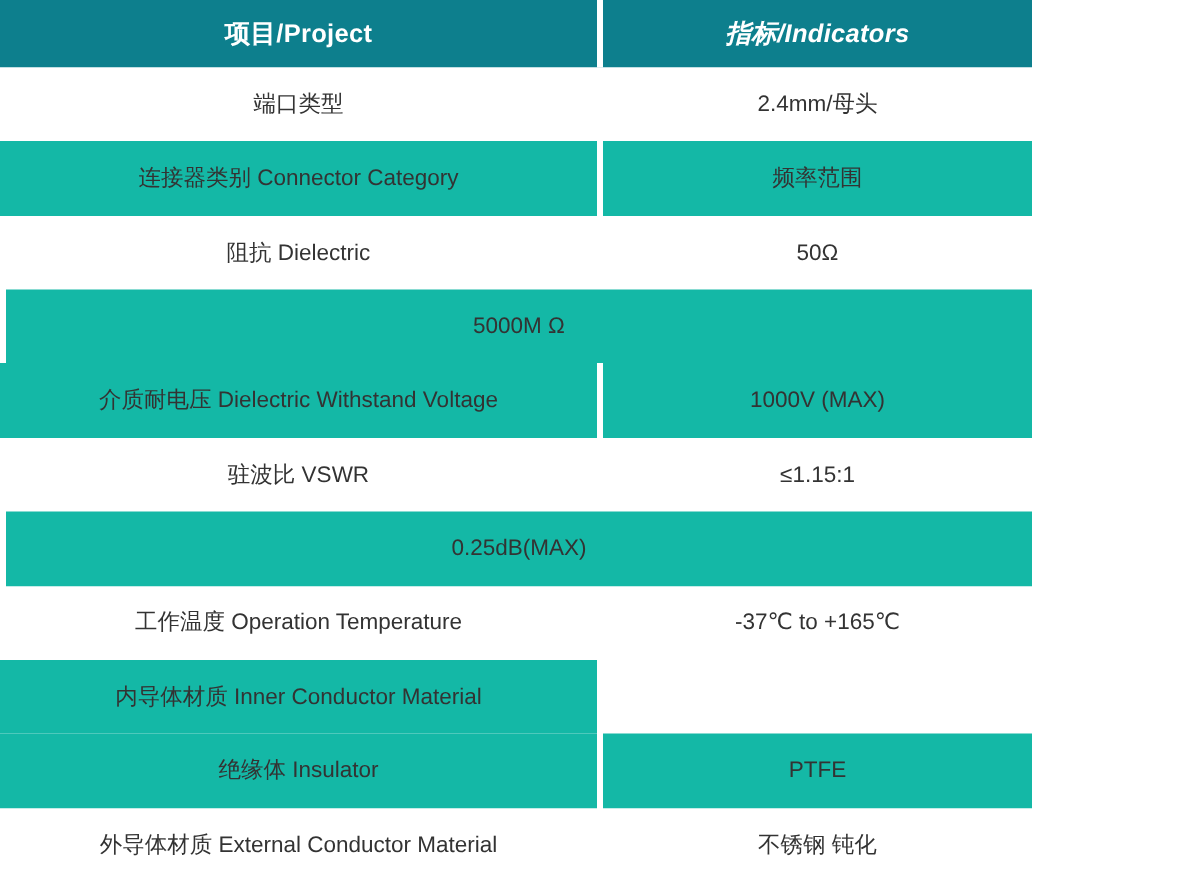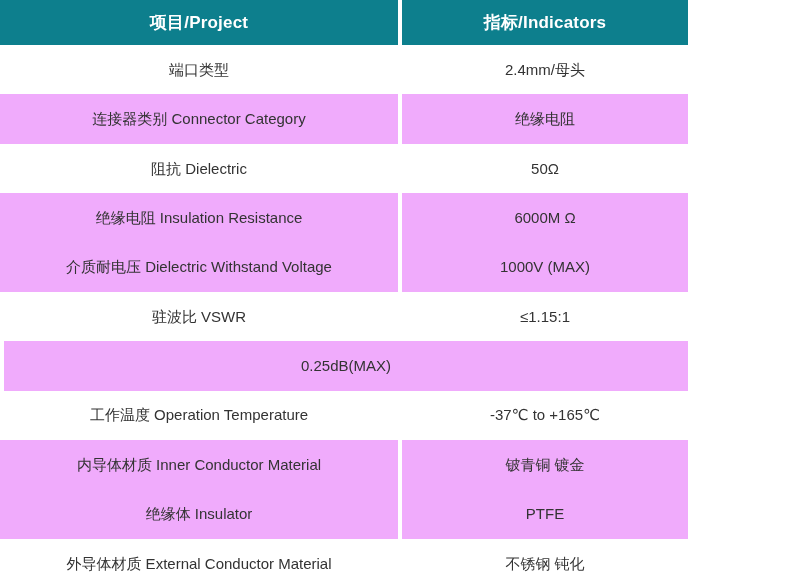--- a/index.html
+++ b/index.html
@@ -45,20 +45,21 @@
     width: 398px;
     flex: 0 0 398px;
   }
   .spec-header .cell-divider {
     width: 4px;
     flex: 0 0 4px;
     background: #ffffff;
   }
   .spec-header .cell-indicators {
     flex: 1 1 auto;
+    font-style: italic;
   }
 
   
   .spec-body {
     flex: 1 1 auto;
     display: flex;
     flex-direction: column;
   }
 
   .spec-row {
@@ -90,21 +91,21 @@
     flex: 1 1 auto;
     text-align: center;
   }
 
   .spec-row.row-odd .cell-项目,
   .spec-row.row-odd .cell-指标 {
     background: #ffffff;
   }
   .spec-row.row-even .cell-项目,
   .spec-row.row-even .cell-指标 {
-    background: #f0abfc;
+    background: #14b8a6;
   }
 </style>
 </head>
 <body>
 
 <div class="spec-table">
 
   <div class="spec-header">
     <div class="cell cell-project">项目/Project</div>
     <div class="cell-divider"></div>
@@ -113,31 +114,30 @@
 
   <div class="spec-body">
       <div class="spec-row row-odd">
         <div class="cell cell-项目">端口类型</div>
         <div class="gap"></div>
         <div class="cell cell-指标">2.4mm/母头</div>
       </div>
       <div class="spec-row row-even">
         <div class="cell cell-项目">连接器类别 Connector Category</div>
         <div class="gap"></div>
-        <div class="cell cell-指标">绝缘电阻</div>
+        <div class="cell cell-指标">频率范围</div>
       </div>
       <div class="spec-row row-odd">
         <div class="cell cell-项目">阻抗 Dielectric</div>
         <div class="gap"></div>
         <div class="cell cell-指标">50Ω</div>
       </div>
       <div class="spec-row row-even">
-        <div class="cell cell-项目">绝缘电阻 Insulation Resistance</div>
         <div class="gap"></div>
-        <div class="cell cell-指标">6000M Ω</div>
+        <div class="cell cell-指标">5000M Ω</div>
       </div>
       <div class="spec-row row-even">
         <div class="cell cell-项目">介质耐电压 Dielectric Withstand Voltage</div>
         <div class="gap"></div>
         <div class="cell cell-指标">1000V (MAX)</div>
       </div>
       <div class="spec-row row-odd">
         <div class="cell cell-项目">驻波比 VSWR</div>
         <div class="gap"></div>
         <div class="cell cell-指标">≤1.15:1</div>
@@ -147,21 +147,20 @@
         <div class="cell cell-指标">0.25dB(MAX)</div>
       </div>
       <div class="spec-row row-odd">
         <div class="cell cell-项目">工作温度 Operation Temperature</div>
         <div class="gap"></div>
         <div class="cell cell-指标">-37℃ to +165℃</div>
       </div>
       <div class="spec-row row-even">
         <div class="cell cell-项目">内导体材质 Inner Conductor Material</div>
         <div class="gap"></div>
-        <div class="cell cell-指标">铍青铜 镀金</div>
       </div>
       <div class="spec-row row-even">
         <div class="cell cell-项目">绝缘体 Insulator</div>
         <div class="gap"></div>
         <div class="cell cell-指标">PTFE</div>
       </div>
       <div class="spec-row row-odd">
         <div class="cell cell-项目">外导体材质 External Conductor Material</div>
         <div class="gap"></div>
         <div class="cell cell-指标">不锈钢 钝化</div>

